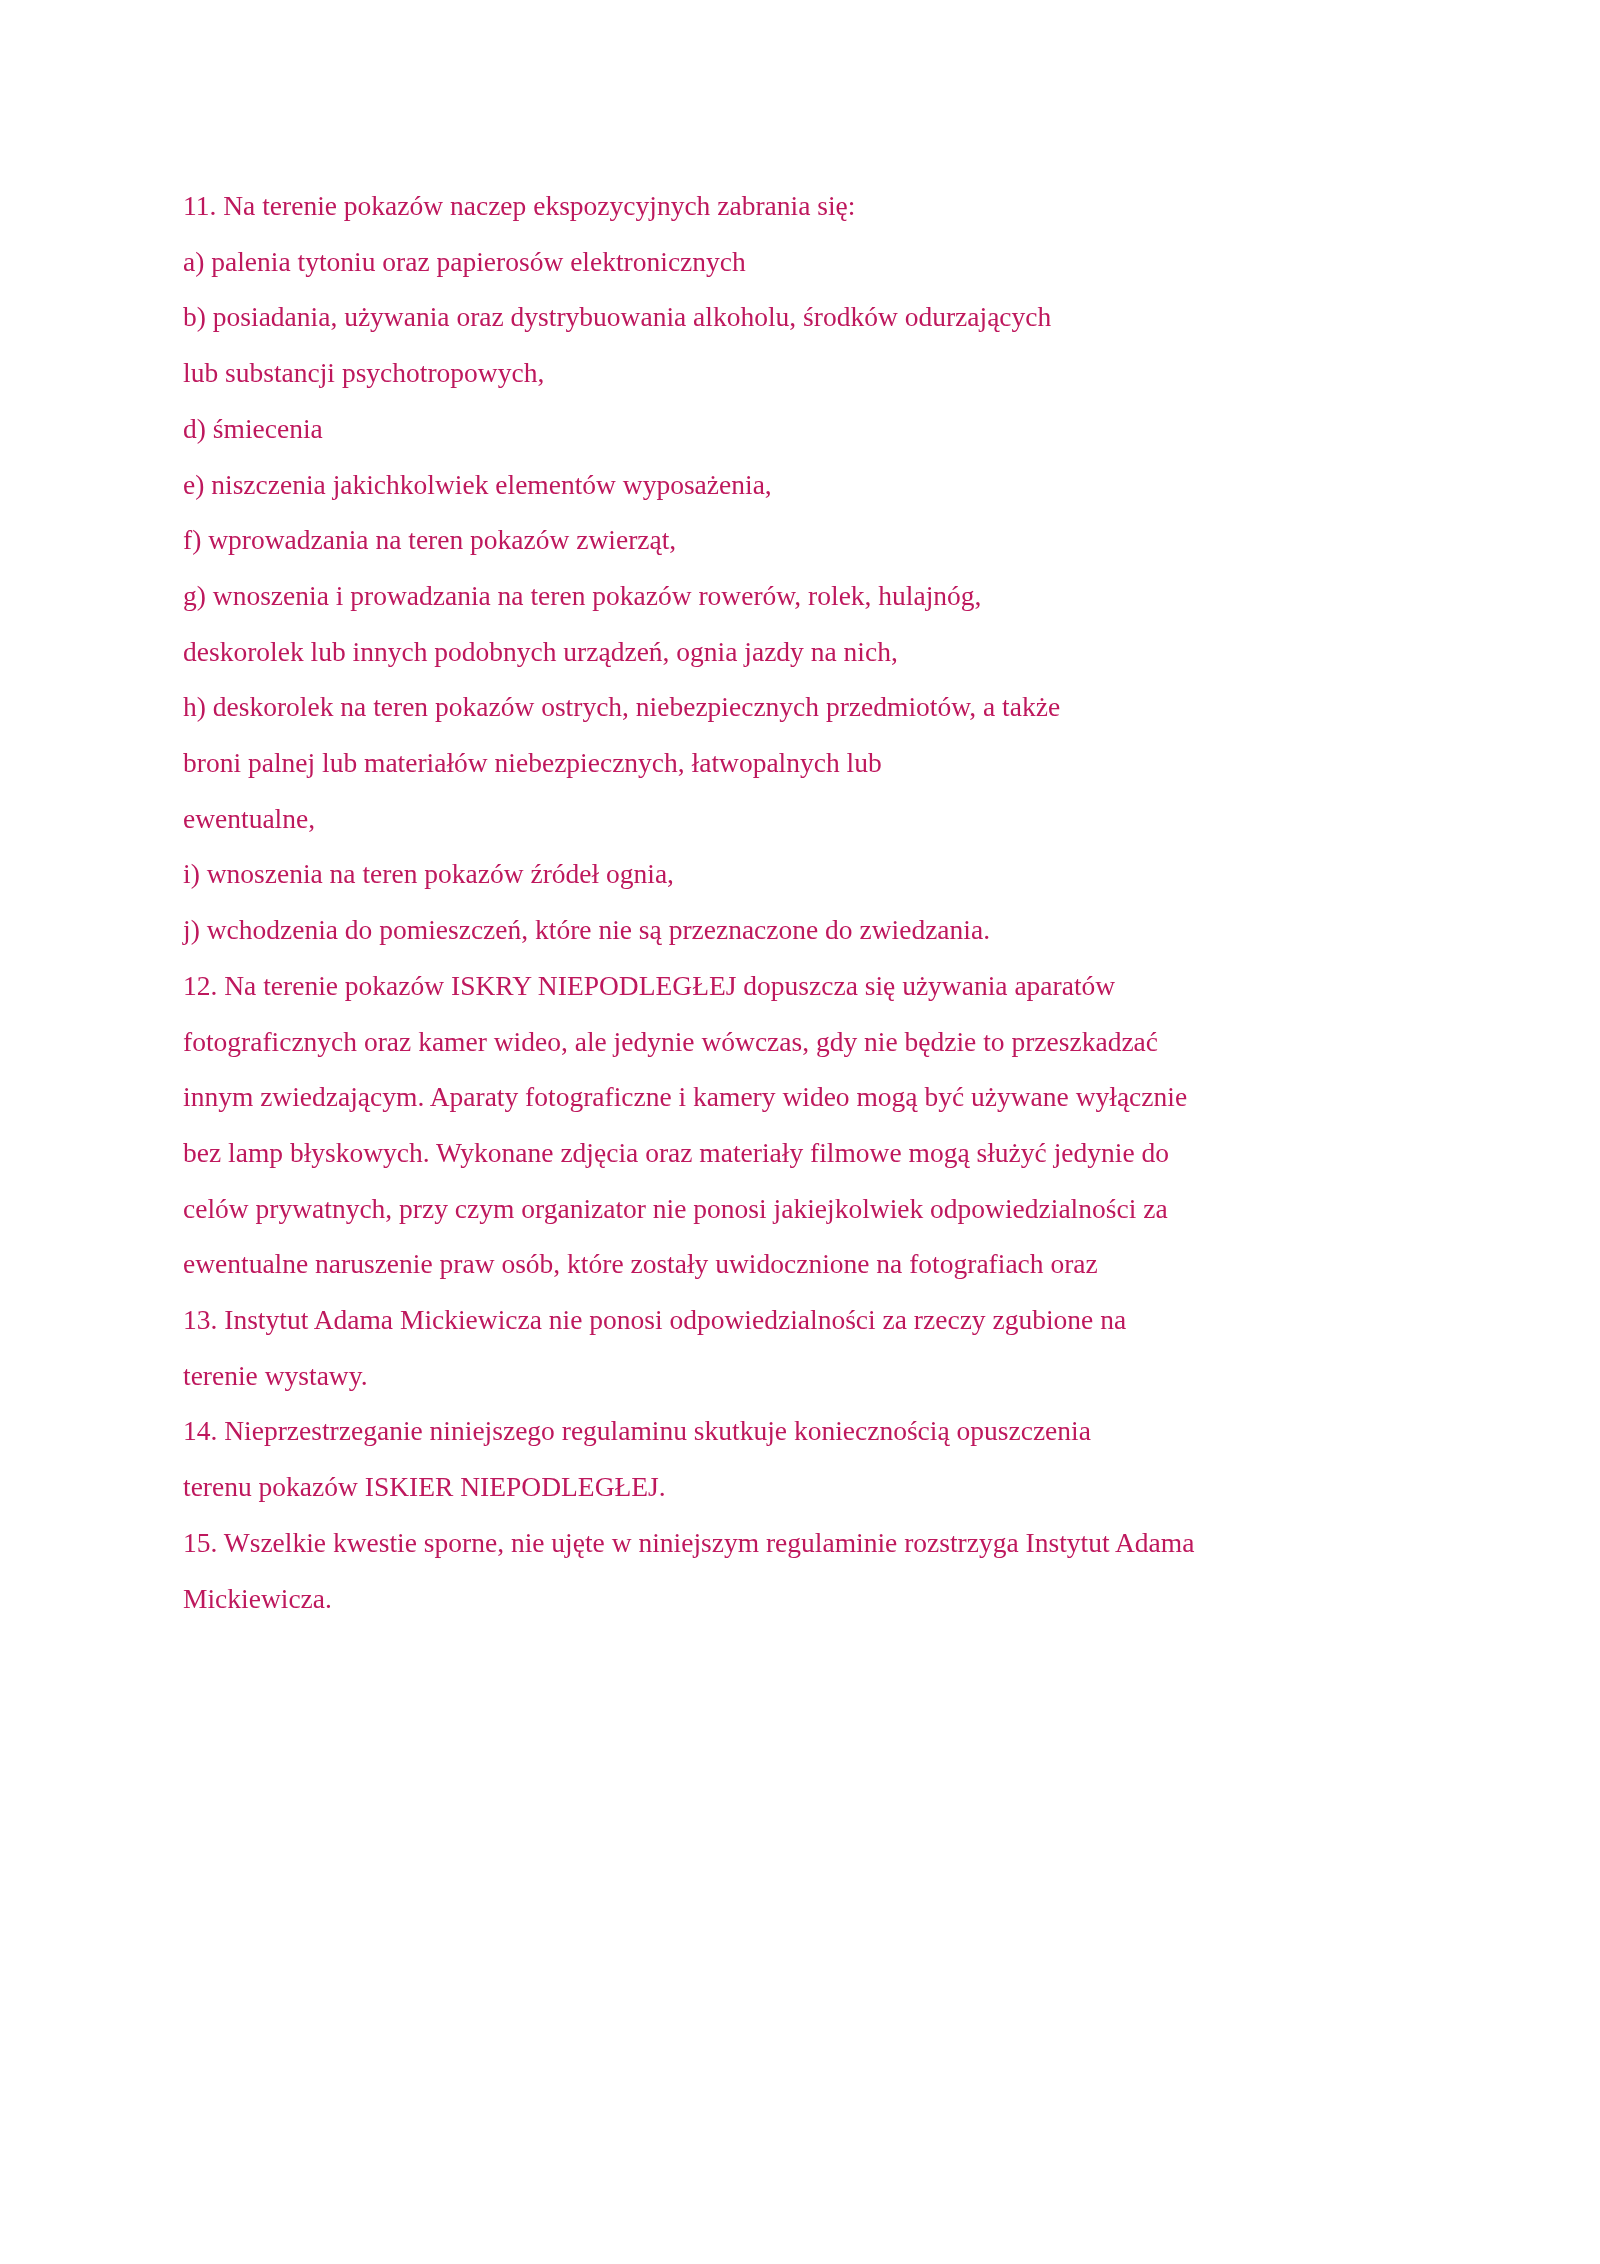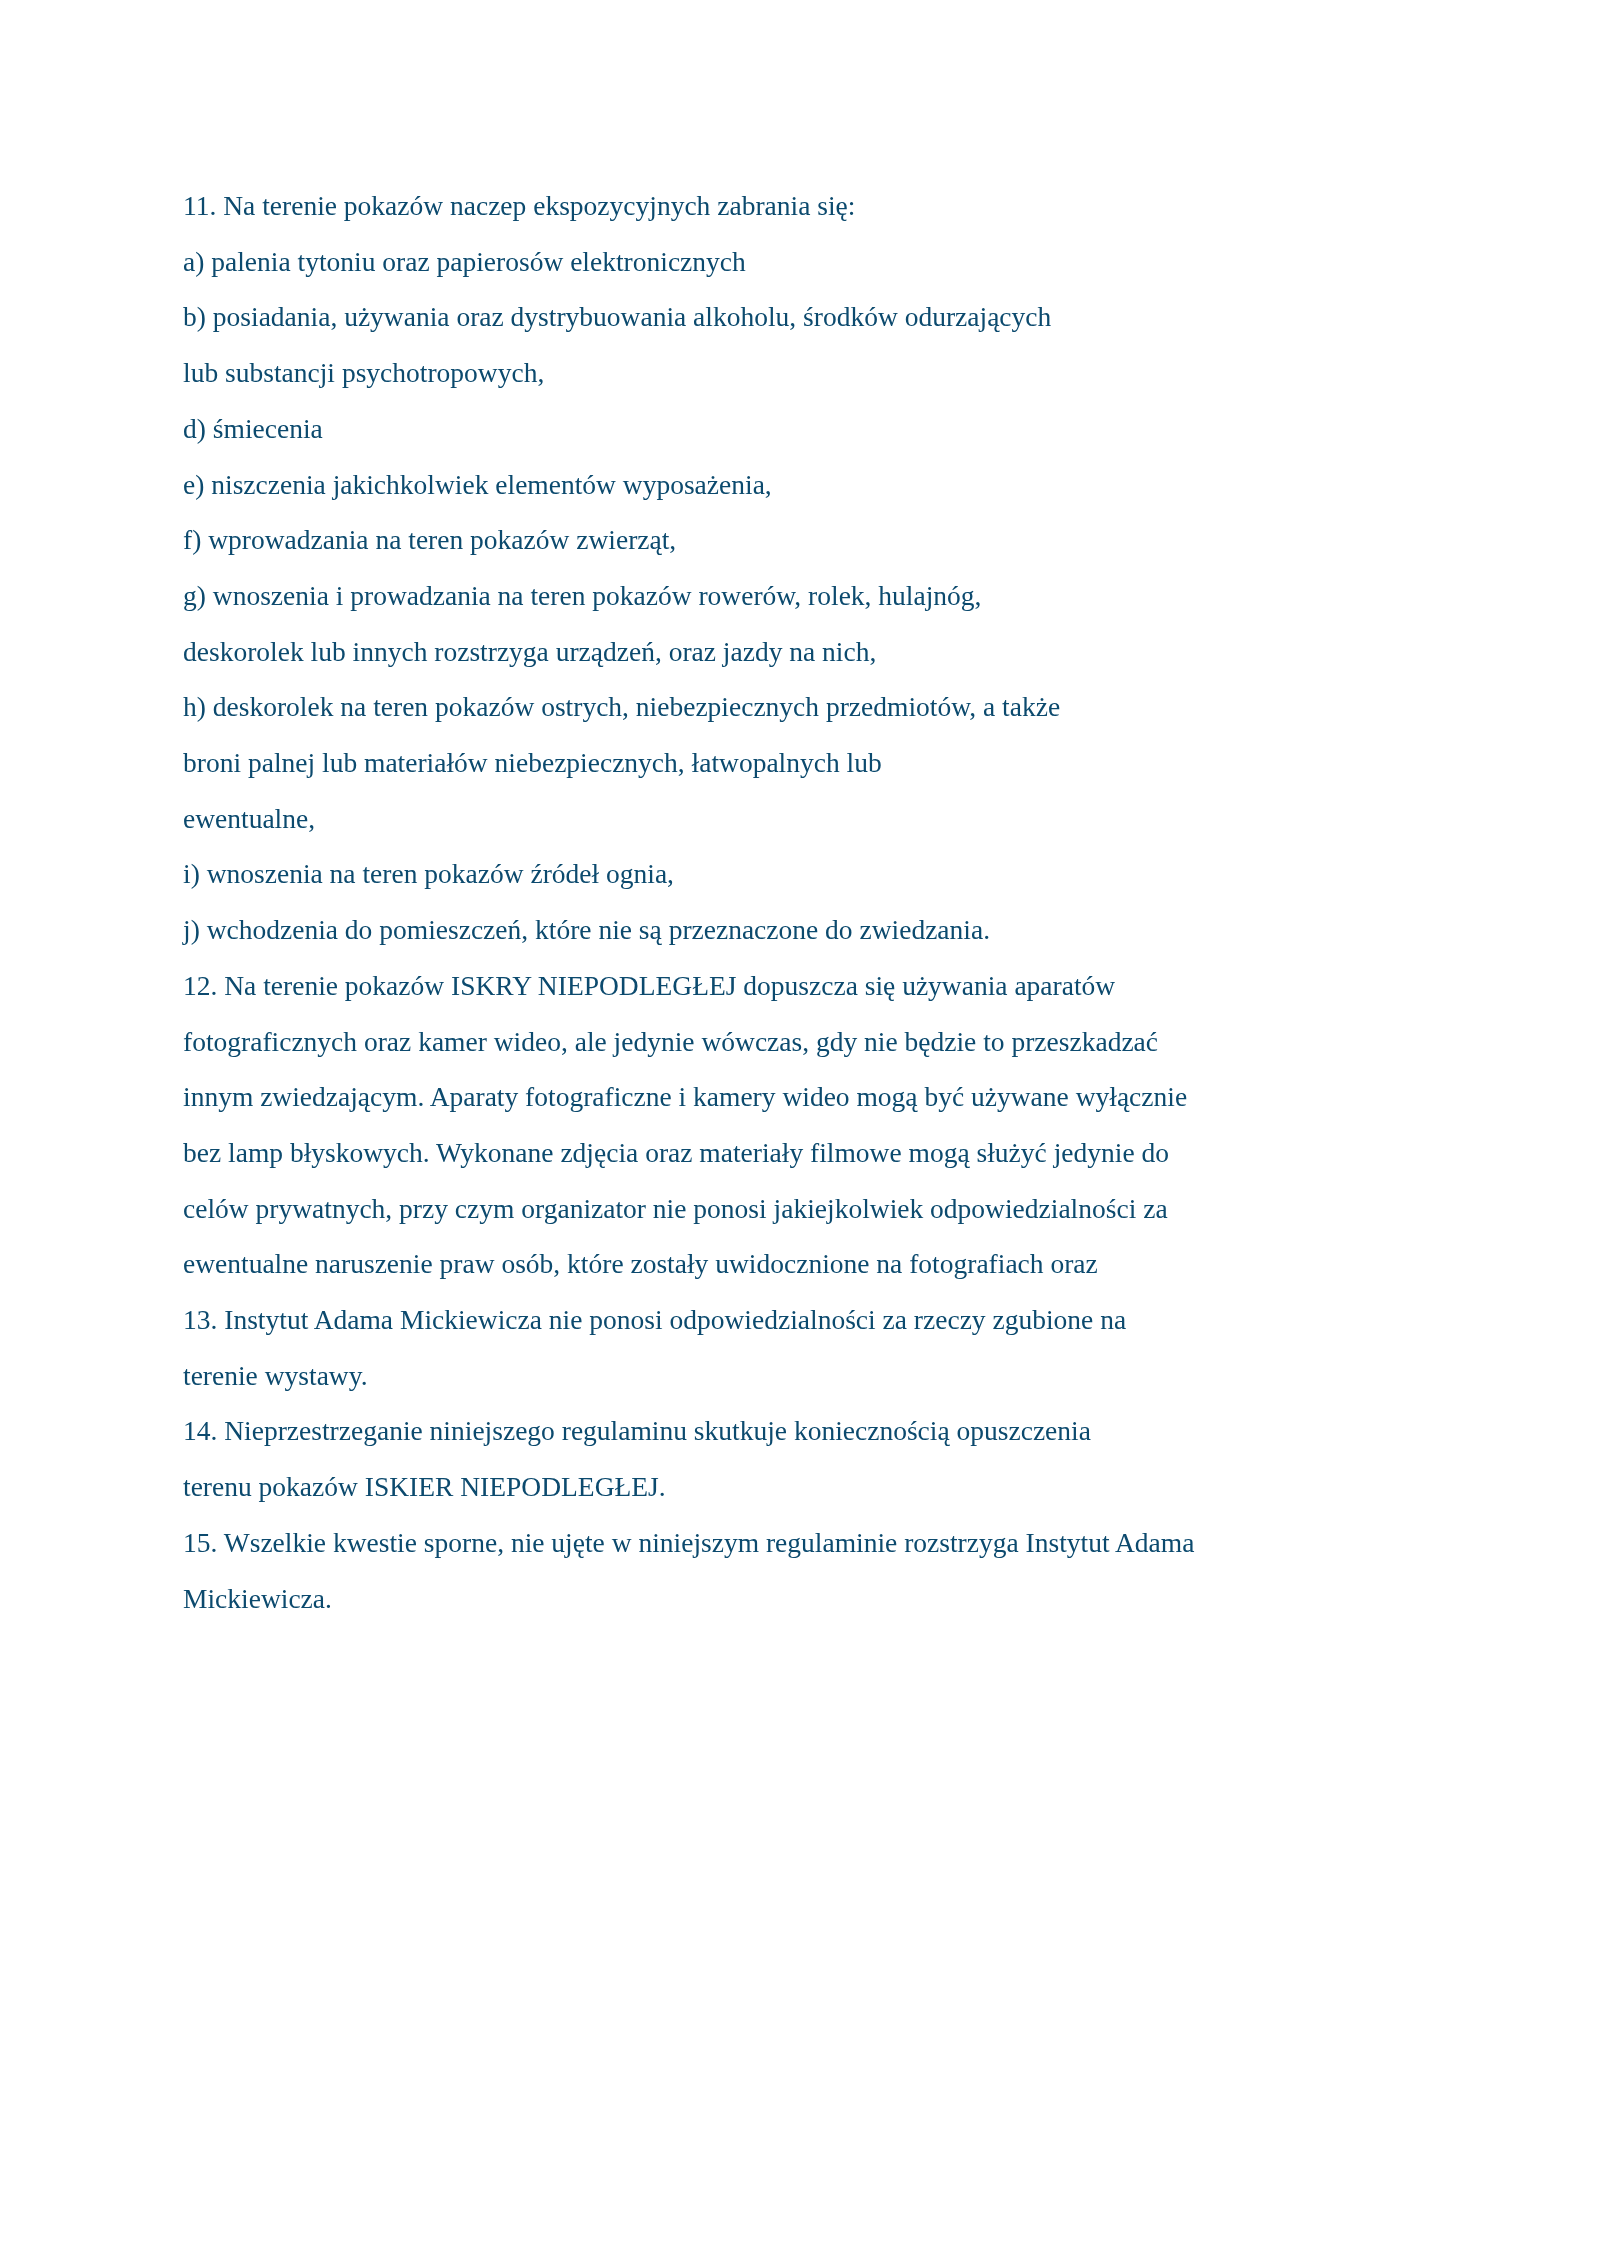--- a/index.html
+++ b/index.html
@@ -21,39 +21,39 @@
   .text-block {
     position: absolute;
     left: 183px;
     top: 178px;
     width: 1280px;
   }
   .line {
     font-family: "Liberation Serif", "DejaVu Serif", serif;
     font-size: 27.5px;
     line-height: 55.7px;
-    color: #0c4a6e;
+    color: #be185d;
     white-space: pre;
     min-height: 55.7px;
   }
 </style>
 </head>
 <body>
 
 <main class="page">
   <div class="text-block">
       <div class="line">11. Na terenie pokazów naczep ekspozycyjnych zabrania się:</div>
       <div class="line">a) palenia tytoniu oraz papierosów elektronicznych</div>
       <div class="line">b) posiadania, używania oraz dystrybuowania alkoholu, środków odurzających</div>
       <div class="line">lub substancji psychotropowych,</div>
       <div class="line">d) śmiecenia</div>
       <div class="line">e) niszczenia jakichkolwiek elementów wyposażenia,</div>
       <div class="line">f) wprowadzania na teren pokazów zwierząt,</div>
       <div class="line">g) wnoszenia i prowadzania na teren pokazów rowerów, rolek, hulajnóg,</div>
-      <div class="line">deskorolek lub innych rozstrzyga urządzeń, oraz jazdy na nich,</div>
+      <div class="line">deskorolek lub innych podobnych urządzeń, ognia jazdy na nich,</div>
       <div class="line">h) deskorolek na teren pokazów ostrych, niebezpiecznych przedmiotów, a także</div>
       <div class="line">broni palnej lub materiałów niebezpiecznych, łatwopalnych lub</div>
       <div class="line">ewentualne,</div>
       <div class="line">i) wnoszenia na teren pokazów źródeł ognia,</div>
       <div class="line">j) wchodzenia do pomieszczeń, które nie są przeznaczone do zwiedzania.</div>
       <div class="line">12. Na terenie pokazów ISKRY NIEPODLEGŁEJ dopuszcza się używania aparatów</div>
       <div class="line">fotograficznych oraz kamer wideo, ale jedynie wówczas, gdy nie będzie to przeszkadzać</div>
       <div class="line">innym zwiedzającym. Aparaty fotograficzne i kamery wideo mogą być używane wyłącznie</div>
       <div class="line">bez lamp błyskowych. Wykonane zdjęcia oraz materiały filmowe mogą służyć jedynie do</div>
       <div class="line">celów prywatnych, przy czym organizator nie ponosi jakiejkolwiek odpowiedzialności za</div>

